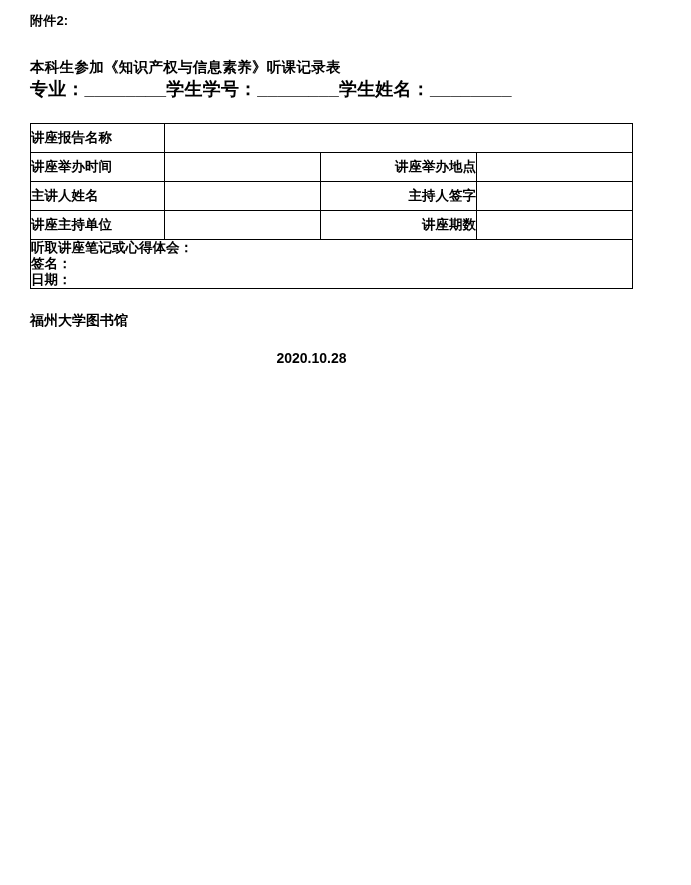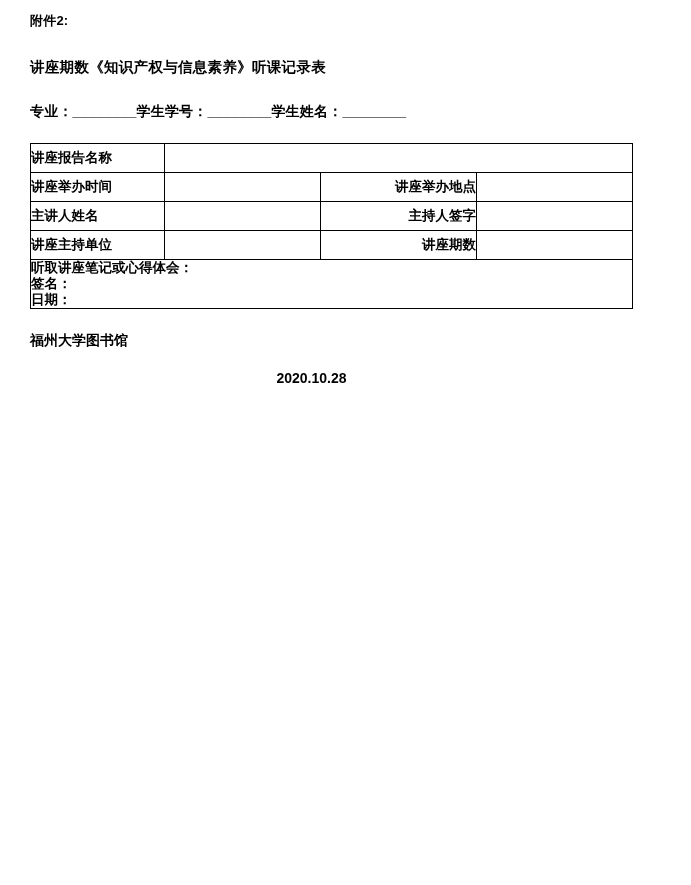--- a/index.html
+++ b/index.html
@@ -29,23 +29,22 @@
     margin-bottom: 0;
     letter-spacing: 0.2px;
   }
   .doc-title {
     font-size: 14.5px;
     font-weight: bold;
     margin-top: 28px;
     letter-spacing: 0.3px;
   }
   .info-line {
-    font-size: 14px;
+    font-size: 18px;
     font-weight: bold;
-    margin-top: 26px;
     letter-spacing: 0.2px;
     white-space: nowrap;
   }
   table.record {
     border-collapse: collapse;
     width: 600px;
     margin-top: 22px;
     table-layout: fixed;
   }
   table.record td {
@@ -100,21 +99,21 @@
     font-weight: bold;
   }
 </style>
 </head>
 <body>
 
 <div class="page">
 
   <div class="attachment-label">附件2:</div>
 
-  <div class="doc-title">讲座期数《知识产权与信息素养》听课记录表</div>
+  <div class="doc-title">本科生参加《知识产权与信息素养》听课记录表</div>
 
   <div class="info-line">专业：________学生学号：________学生姓名：________</div>
 
   <table class="record">
     <tbody>
       <tr>
         <td class="lbl">讲座报告名称</td>
         <td class="val-wide" colspan="3"></td>
       </tr>
       <tr>

